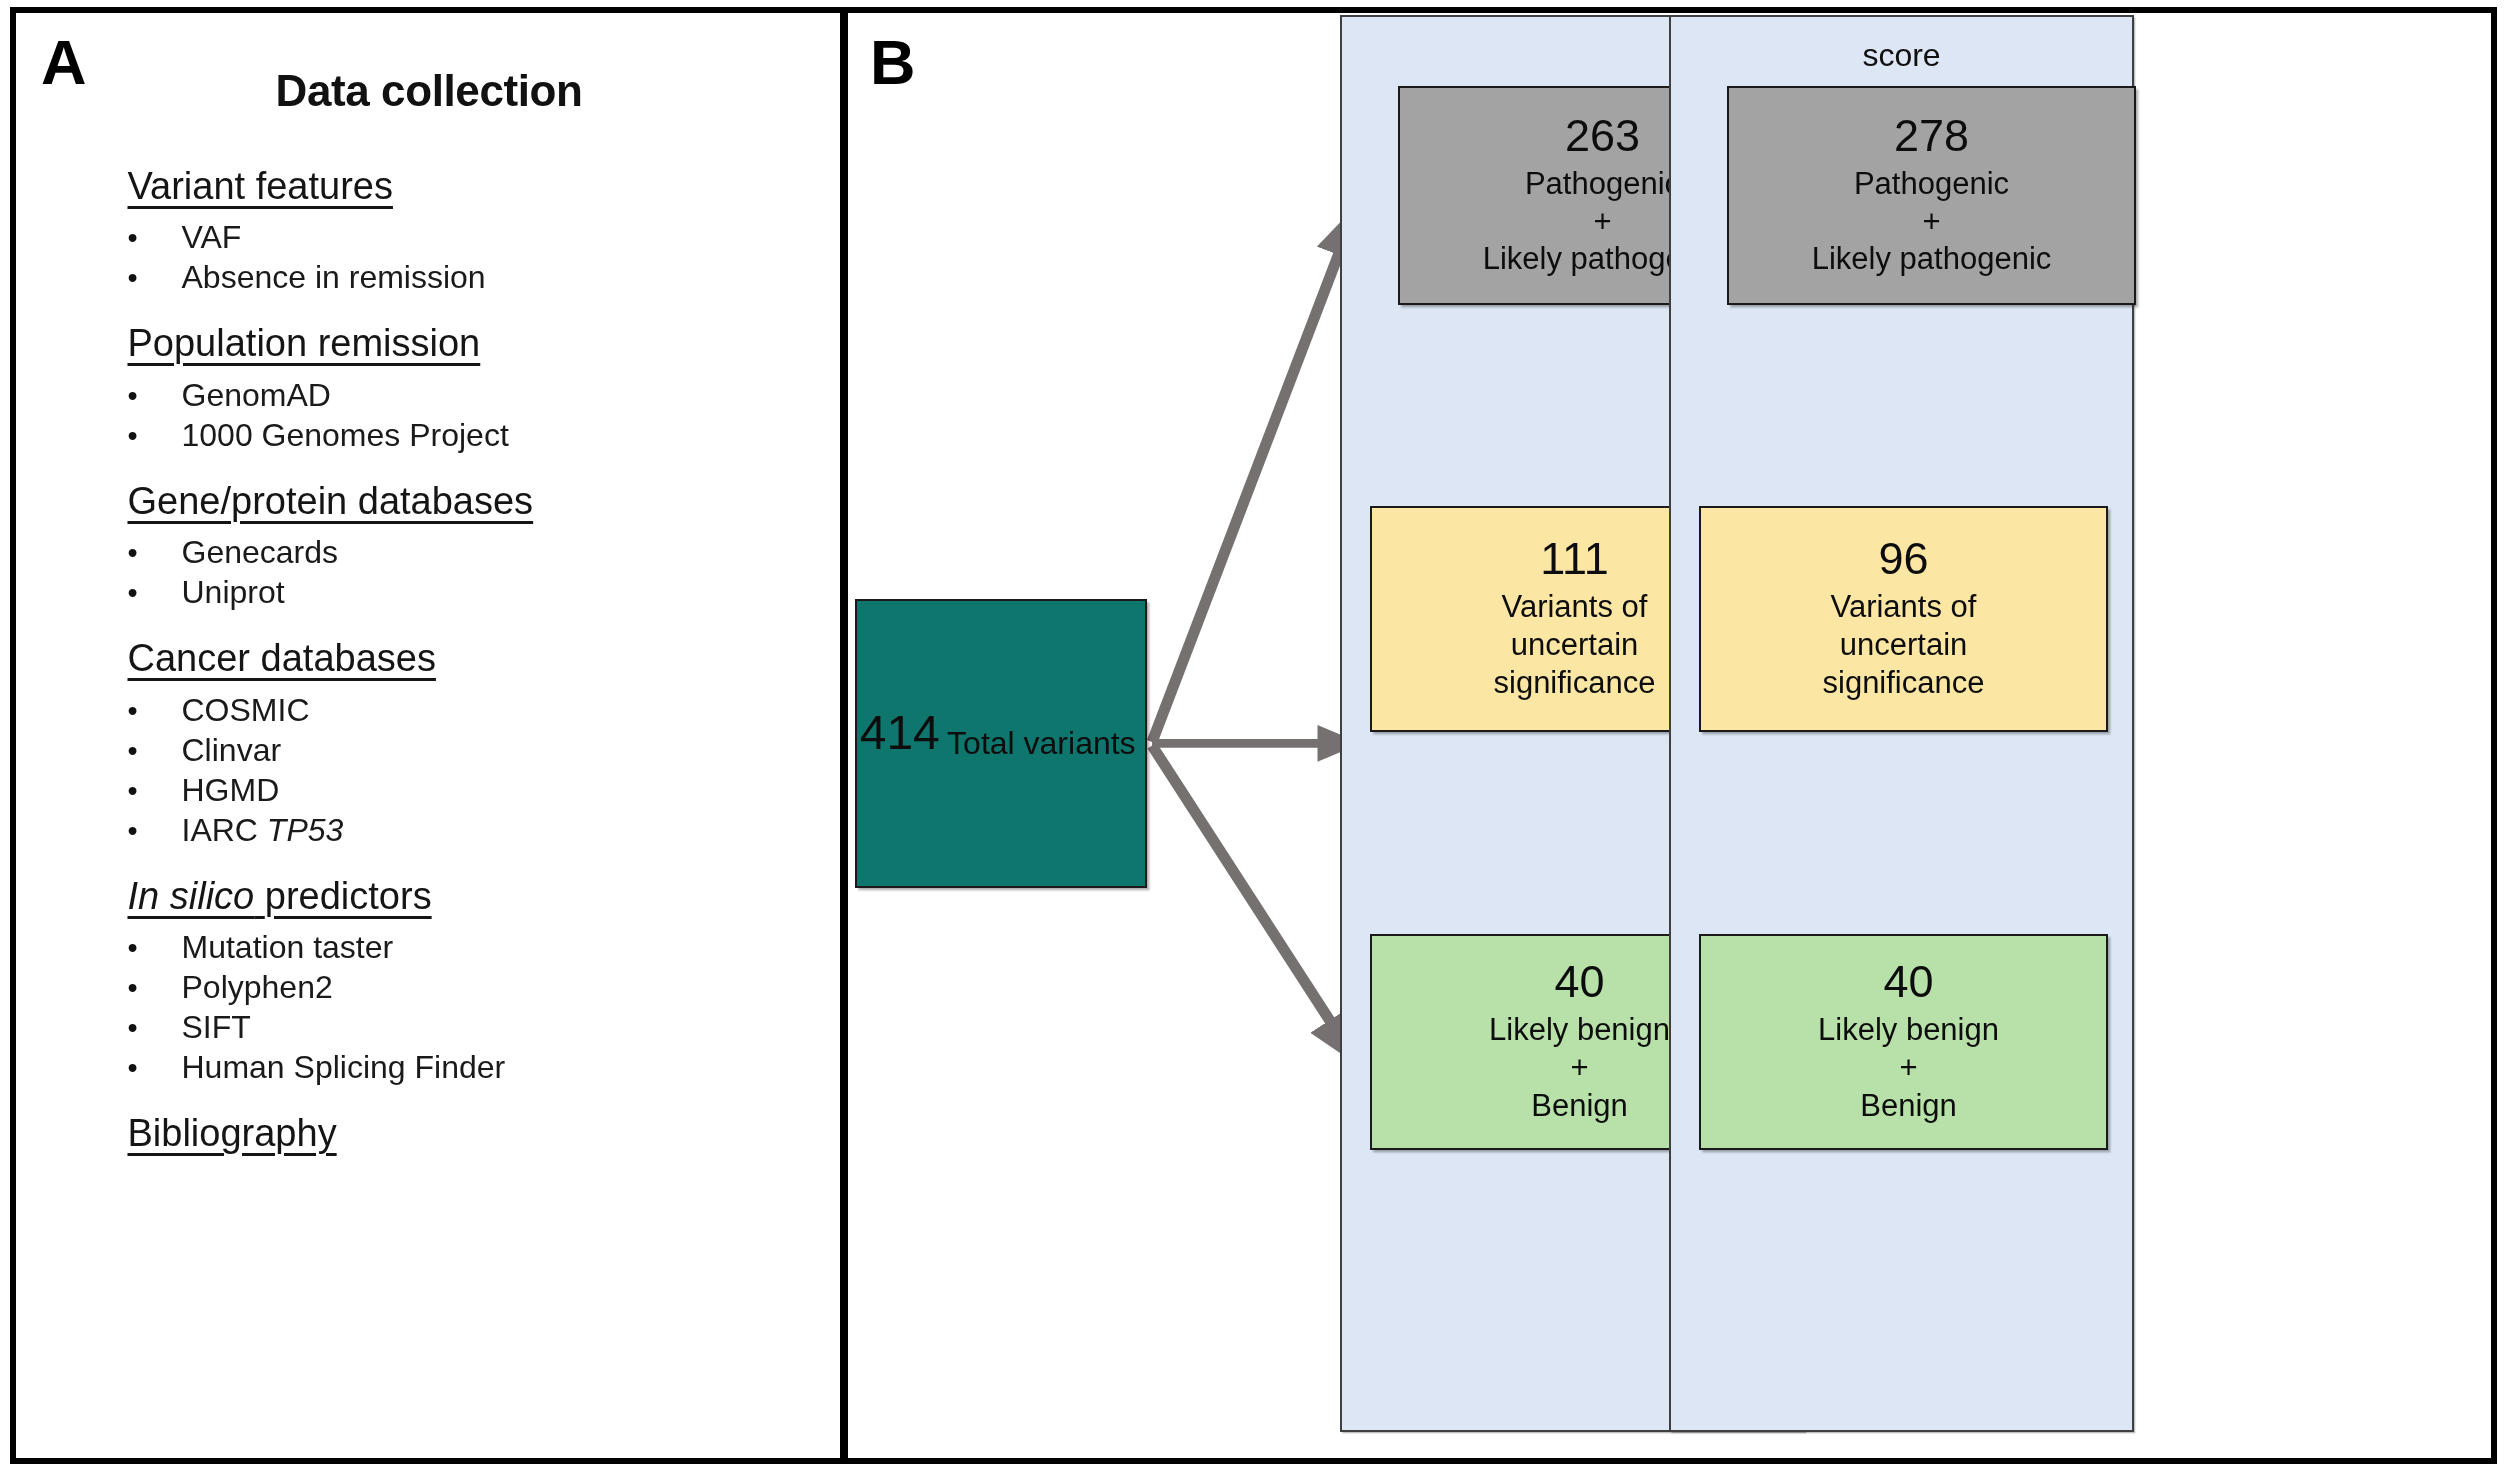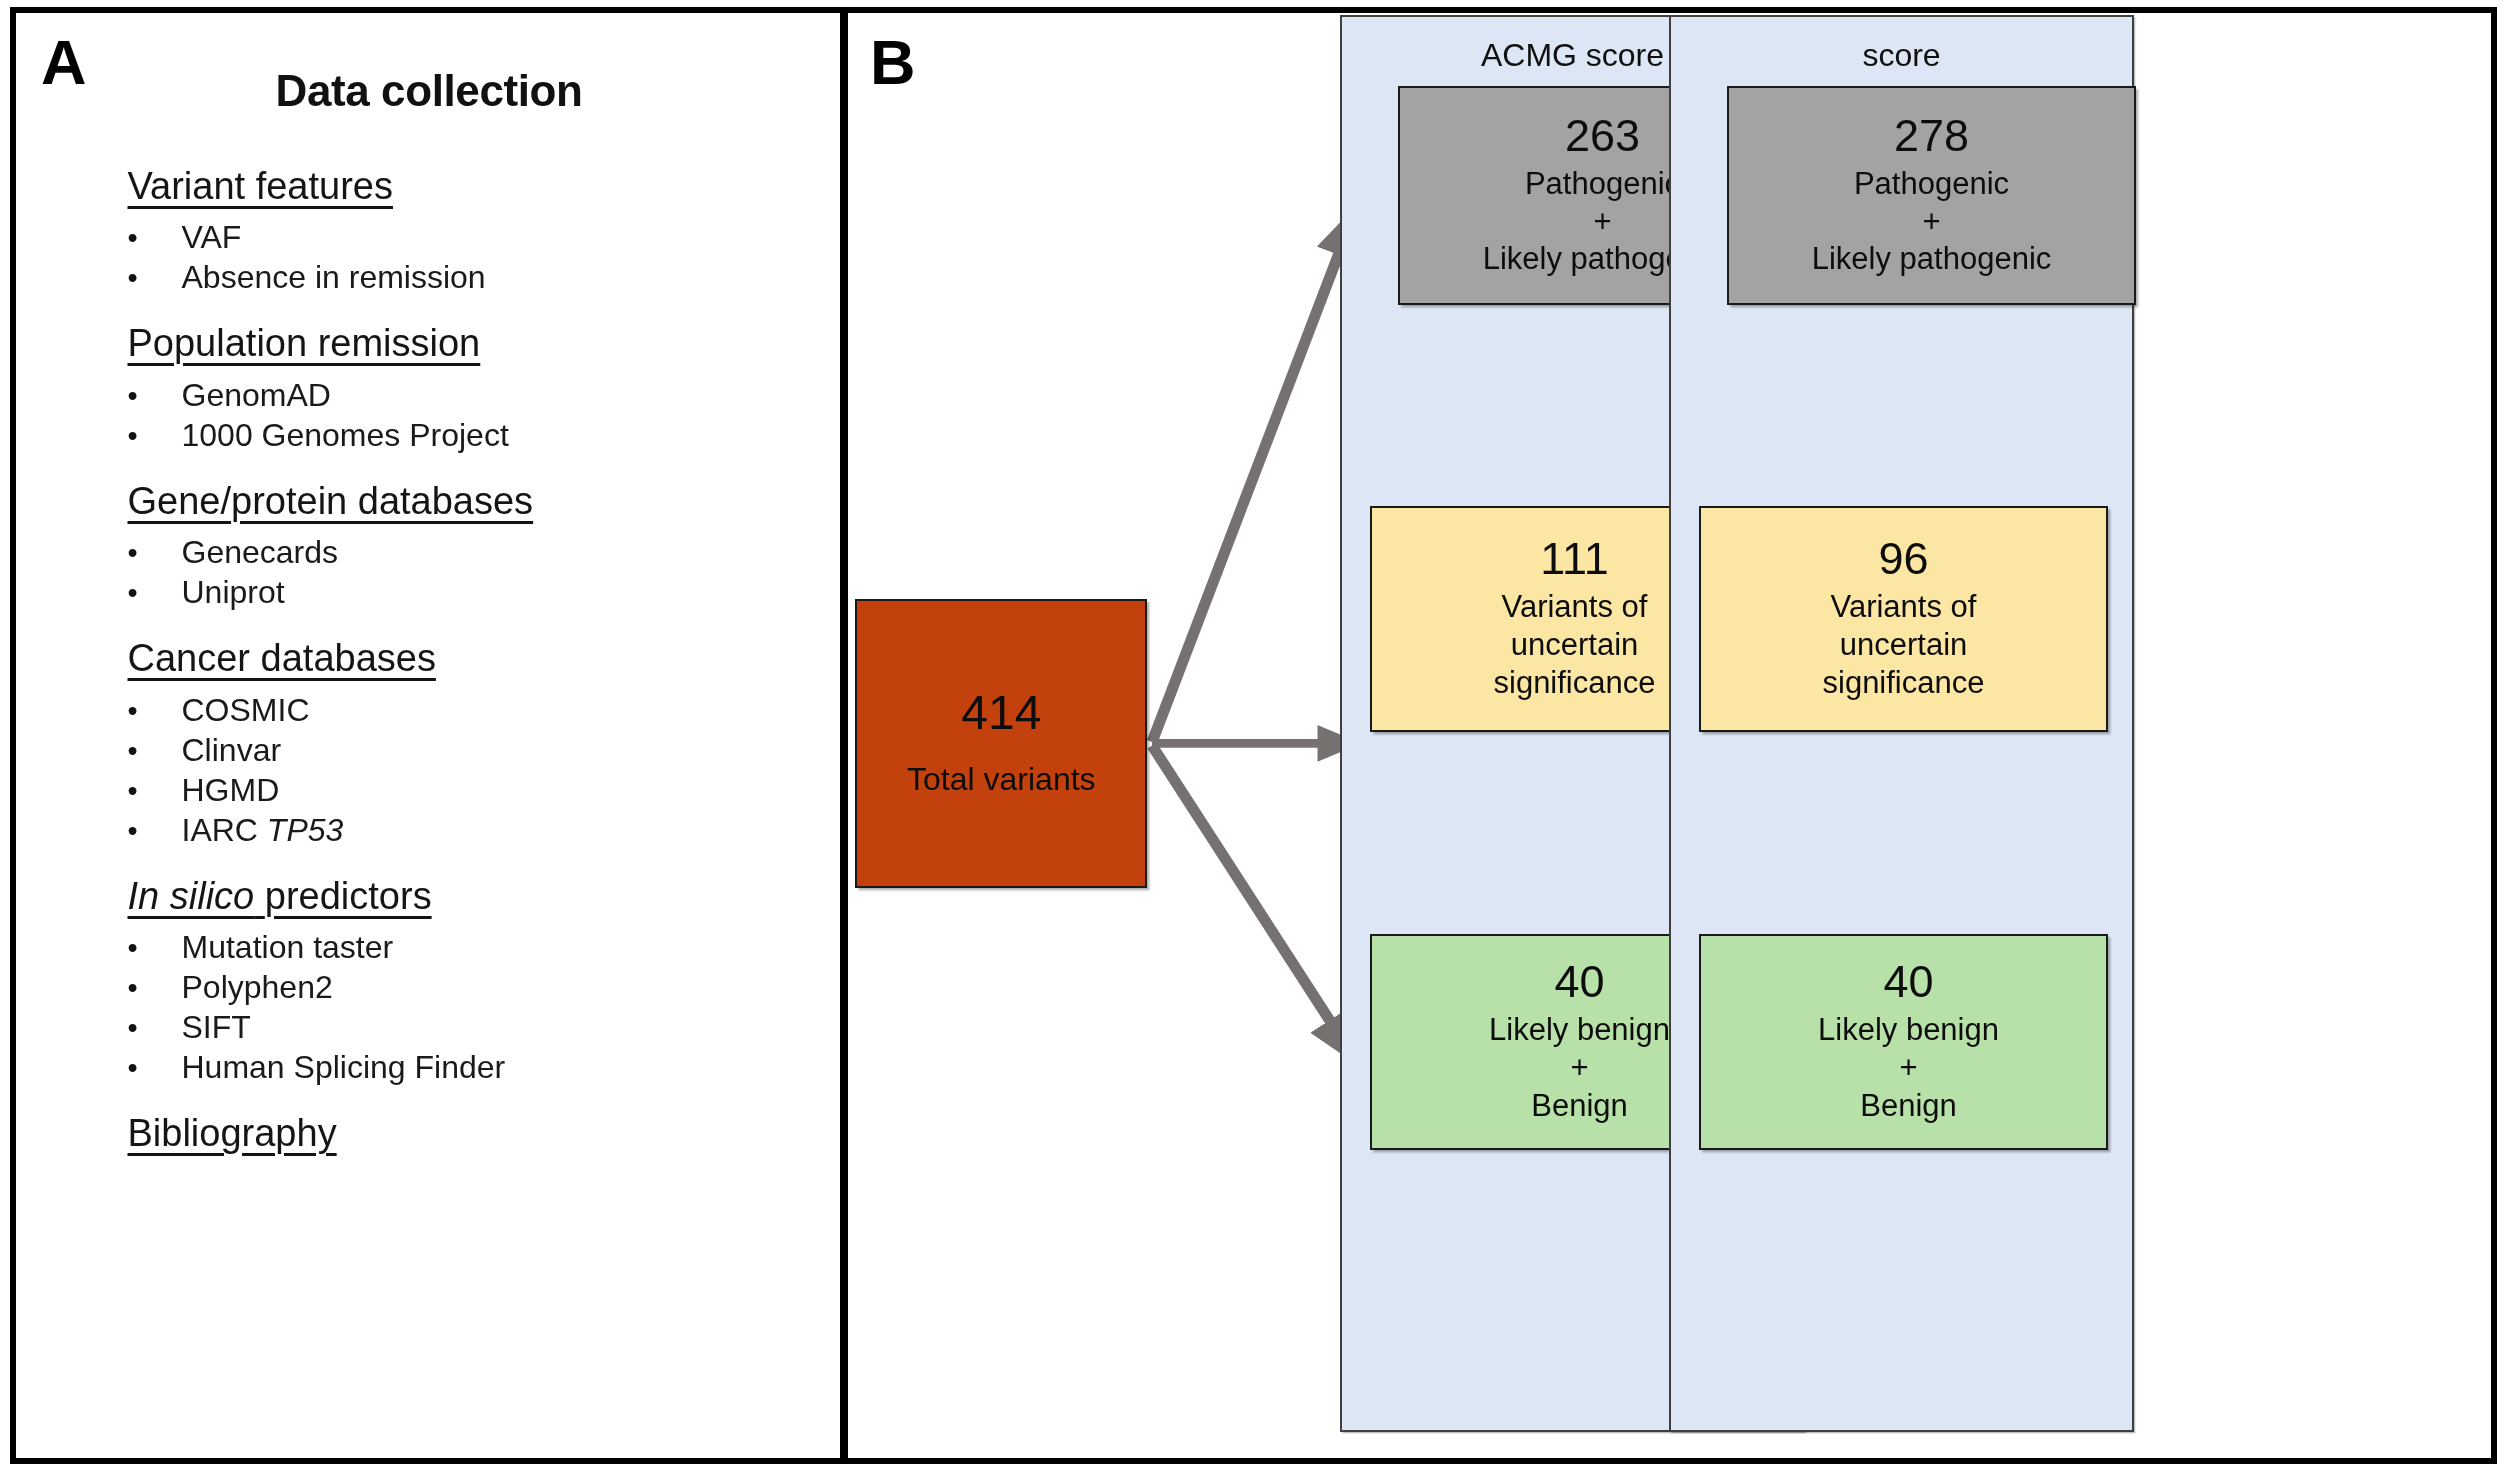--- a/index.html
+++ b/index.html
@@ -155,26 +155,26 @@
   .box-col-left{left:28px;width:409px;}
   .box-row-top{top:69px;height:219px;}
   .box-row-mid{top:489px;height:226px;}
   .box-row-bot{top:917px;height:216px;padding-left:10px;}
 
   
   #box-total{
     position:absolute;
     left:7.3px;top:584px;
     width:292px;height:289px;
-    background:#c2410c;
+    background:#0f766e;
     border:2.9px solid #1a1a1a;
     box-sizing:border-box;
     box-shadow:2.9px 2.9px 2.2px rgba(0,0,0,0.3);
     display:flex;
-    flex-direction:column;
+    flex-direction:row;
     align-items:center;
     justify-content:center;
     text-align:center;
   }
   #box-total .class-count{font-size:48px;margin-bottom:20.5px;}
   #box-total .class-label{font-size:32px;}
 </style>
 </head>
 <body>
 
@@ -323,21 +323,20 @@
         <line x1="1250" y1="1500" x2="1690" y2="1500" stroke="#767171" stroke-width="12" marker-end="url(#arrowhead)"></line>
       </g>
     </svg>
 
     <div id="box-total">
       <div class="class-count">414</div>
       <div class="class-label">Total variants</div>
     </div>
 
     <div class="score-column" id="column-acmg">
-      <div class="score-column-title">ACMG score</div>
 
       <div class="class-box pathogenic-fill box-col-left box-row-top">
         <div class="class-count">263</div>
         <div class="class-label">Pathogenic</div>
         <div class="class-label">+</div>
         <div class="class-label">Likely pathogenic</div>
       </div>
 
       <div class="class-box vus-fill box-col-left box-row-mid">
         <div class="class-count">111</div>

